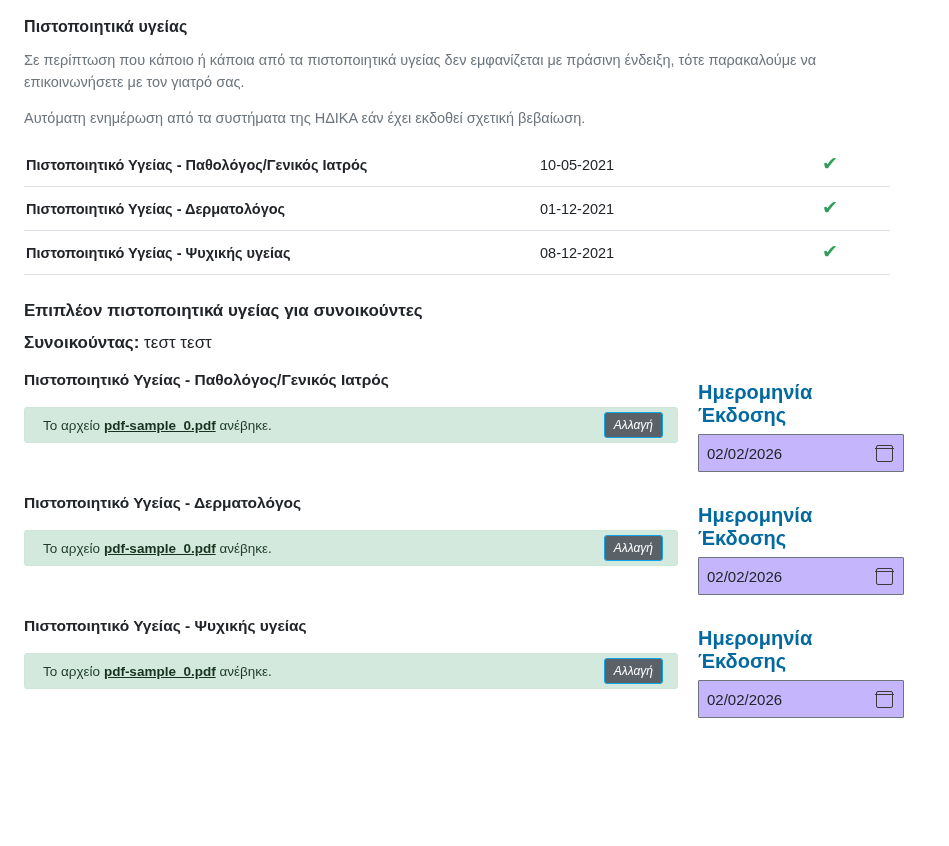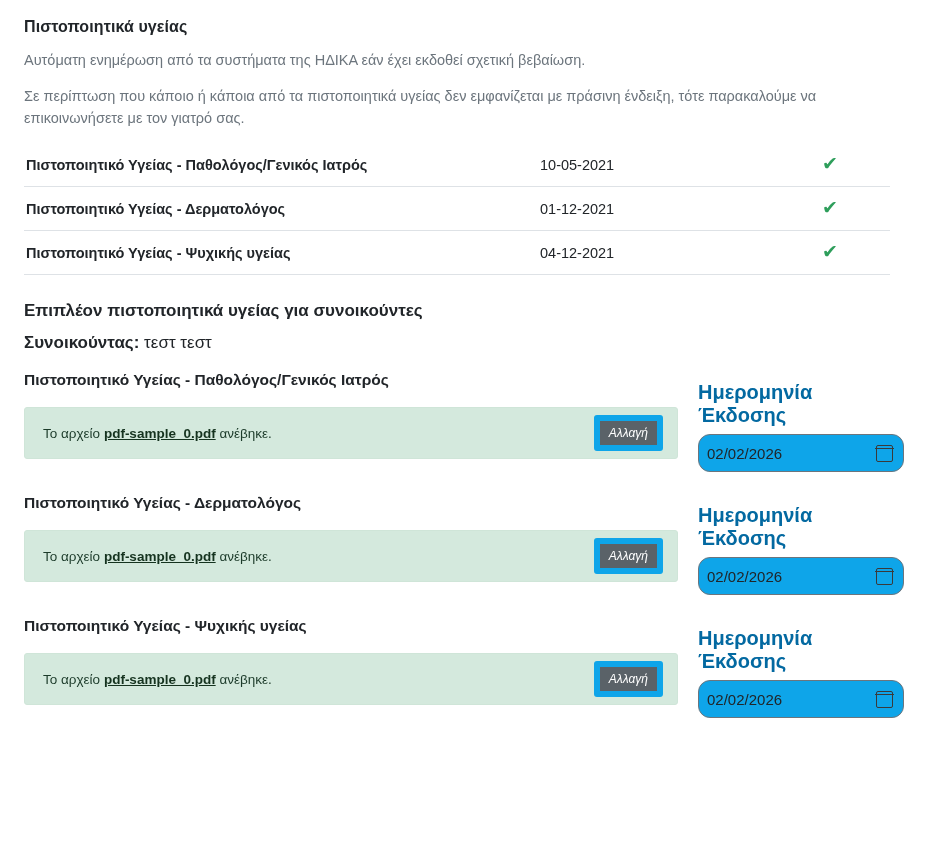--- a/index.html
+++ b/index.html
@@ -103,41 +103,41 @@
   .upload-row {
     display: flex;
     align-items: flex-start;
     gap: 20px;
   }
   .file-box {
     width: 654px;
     background: #d4e9dd;
     border: 1px solid #cfe5d8;
     border-radius: 3px;
-    height: 52px;
+    height: 36px;
     display: flex;
     align-items: center;
     justify-content: space-between;
     padding: 0 14px 0 18px;
     box-sizing: border-box;
     gap: 48px;
   }
   .file-text {
     font-size: 13.5px;
     color: #1c3b2a;
   }
   .file-text a {
     color: #15331f;
     font-weight: bold;
     text-decoration: underline;
   }
   .change-btn {
     background: #5a6268;
     color: #ffffff;
-    border: 6px solid #0ea5e9;
+    border: 1px solid #0ea5e9;
     border-radius: 3px;
     font-size: 12px;
     padding: 5px 9px;
     cursor: pointer;
     font-family: "Liberation Sans", sans-serif;
     font-style: italic;
   }
   .date-col {
     width: 206px;
     margin-top: -26px;
@@ -147,26 +147,26 @@
     font-weight: bold;
     color: #0369a1;
     margin-bottom: 7px;
     display: block;
   }
   .date-input {
     width: 206px;
     height: 38px;
     box-sizing: border-box;
     border: 1px solid #6c757d;
-    border-radius: 12px;
+    border-radius: 1px;
     font-size: 15px;
     padding: 4px 8px;
     color: #212529;
     font-family: "Liberation Sans", sans-serif;
-    background: #0ea5e9;
+    background: #c4b5fd;
     display: flex;
     align-items: center;
     justify-content: space-between;
     gap: 30px;
   }
   .date-value {
     font-size: 15px;
     color: #212529;
   }
   .cal-icon {
@@ -188,42 +188,42 @@
     background: #3a3a3a;
   }
 </style>
 </head>
 <body>
 
 <div class="page">
 
   <h2 class="section-title">Πιστοποιητικά υγείας</h2>
 
+  <p class="lead">Σε περίπτωση που κάποιο ή κάποια από τα πιστοποιητικά υγείας δεν εμφανίζεται με πράσινη ένδειξη, τότε παρακαλούμε να επικοινωνήσετε με τον γιατρό σας.</p>
   <p class="lead">Αυτόματη ενημέρωση από τα συστήματα της ΗΔΙΚΑ εάν έχει εκδοθεί σχετική βεβαίωση.</p>
-  <p class="lead">Σε περίπτωση που κάποιο ή κάποια από τα πιστοποιητικά υγείας δεν εμφανίζεται με πράσινη ένδειξη, τότε παρακαλούμε να επικοινωνήσετε με τον γιατρό σας.</p>
 
   <table class="cert-table">
     <tbody>
       <tr>
         <td class="name">Πιστοποιητικό Υγείας - Παθολόγος/Γενικός Ιατρός</td>
         <td class="date">10-05-2021</td>
         <td class="check">
           <span class="check-glyph">✔</span>
         </td>
       </tr>
       <tr>
         <td class="name">Πιστοποιητικό Υγείας - Δερματολόγος</td>
         <td class="date">01-12-2021</td>
         <td class="check">
           <span class="check-glyph">✔</span>
         </td>
       </tr>
       <tr>
         <td class="name">Πιστοποιητικό Υγείας - Ψυχικής υγείας</td>
-        <td class="date">04-12-2021</td>
+        <td class="date">08-12-2021</td>
         <td class="check">
           <span class="check-glyph">✔</span>
         </td>
       </tr>
     </tbody>
   </table>
 
   <h3 class="sub-title">Επιπλέον πιστοποιητικά υγείας για συνοικούντες</h3>
 
   <p class="resident-line">

